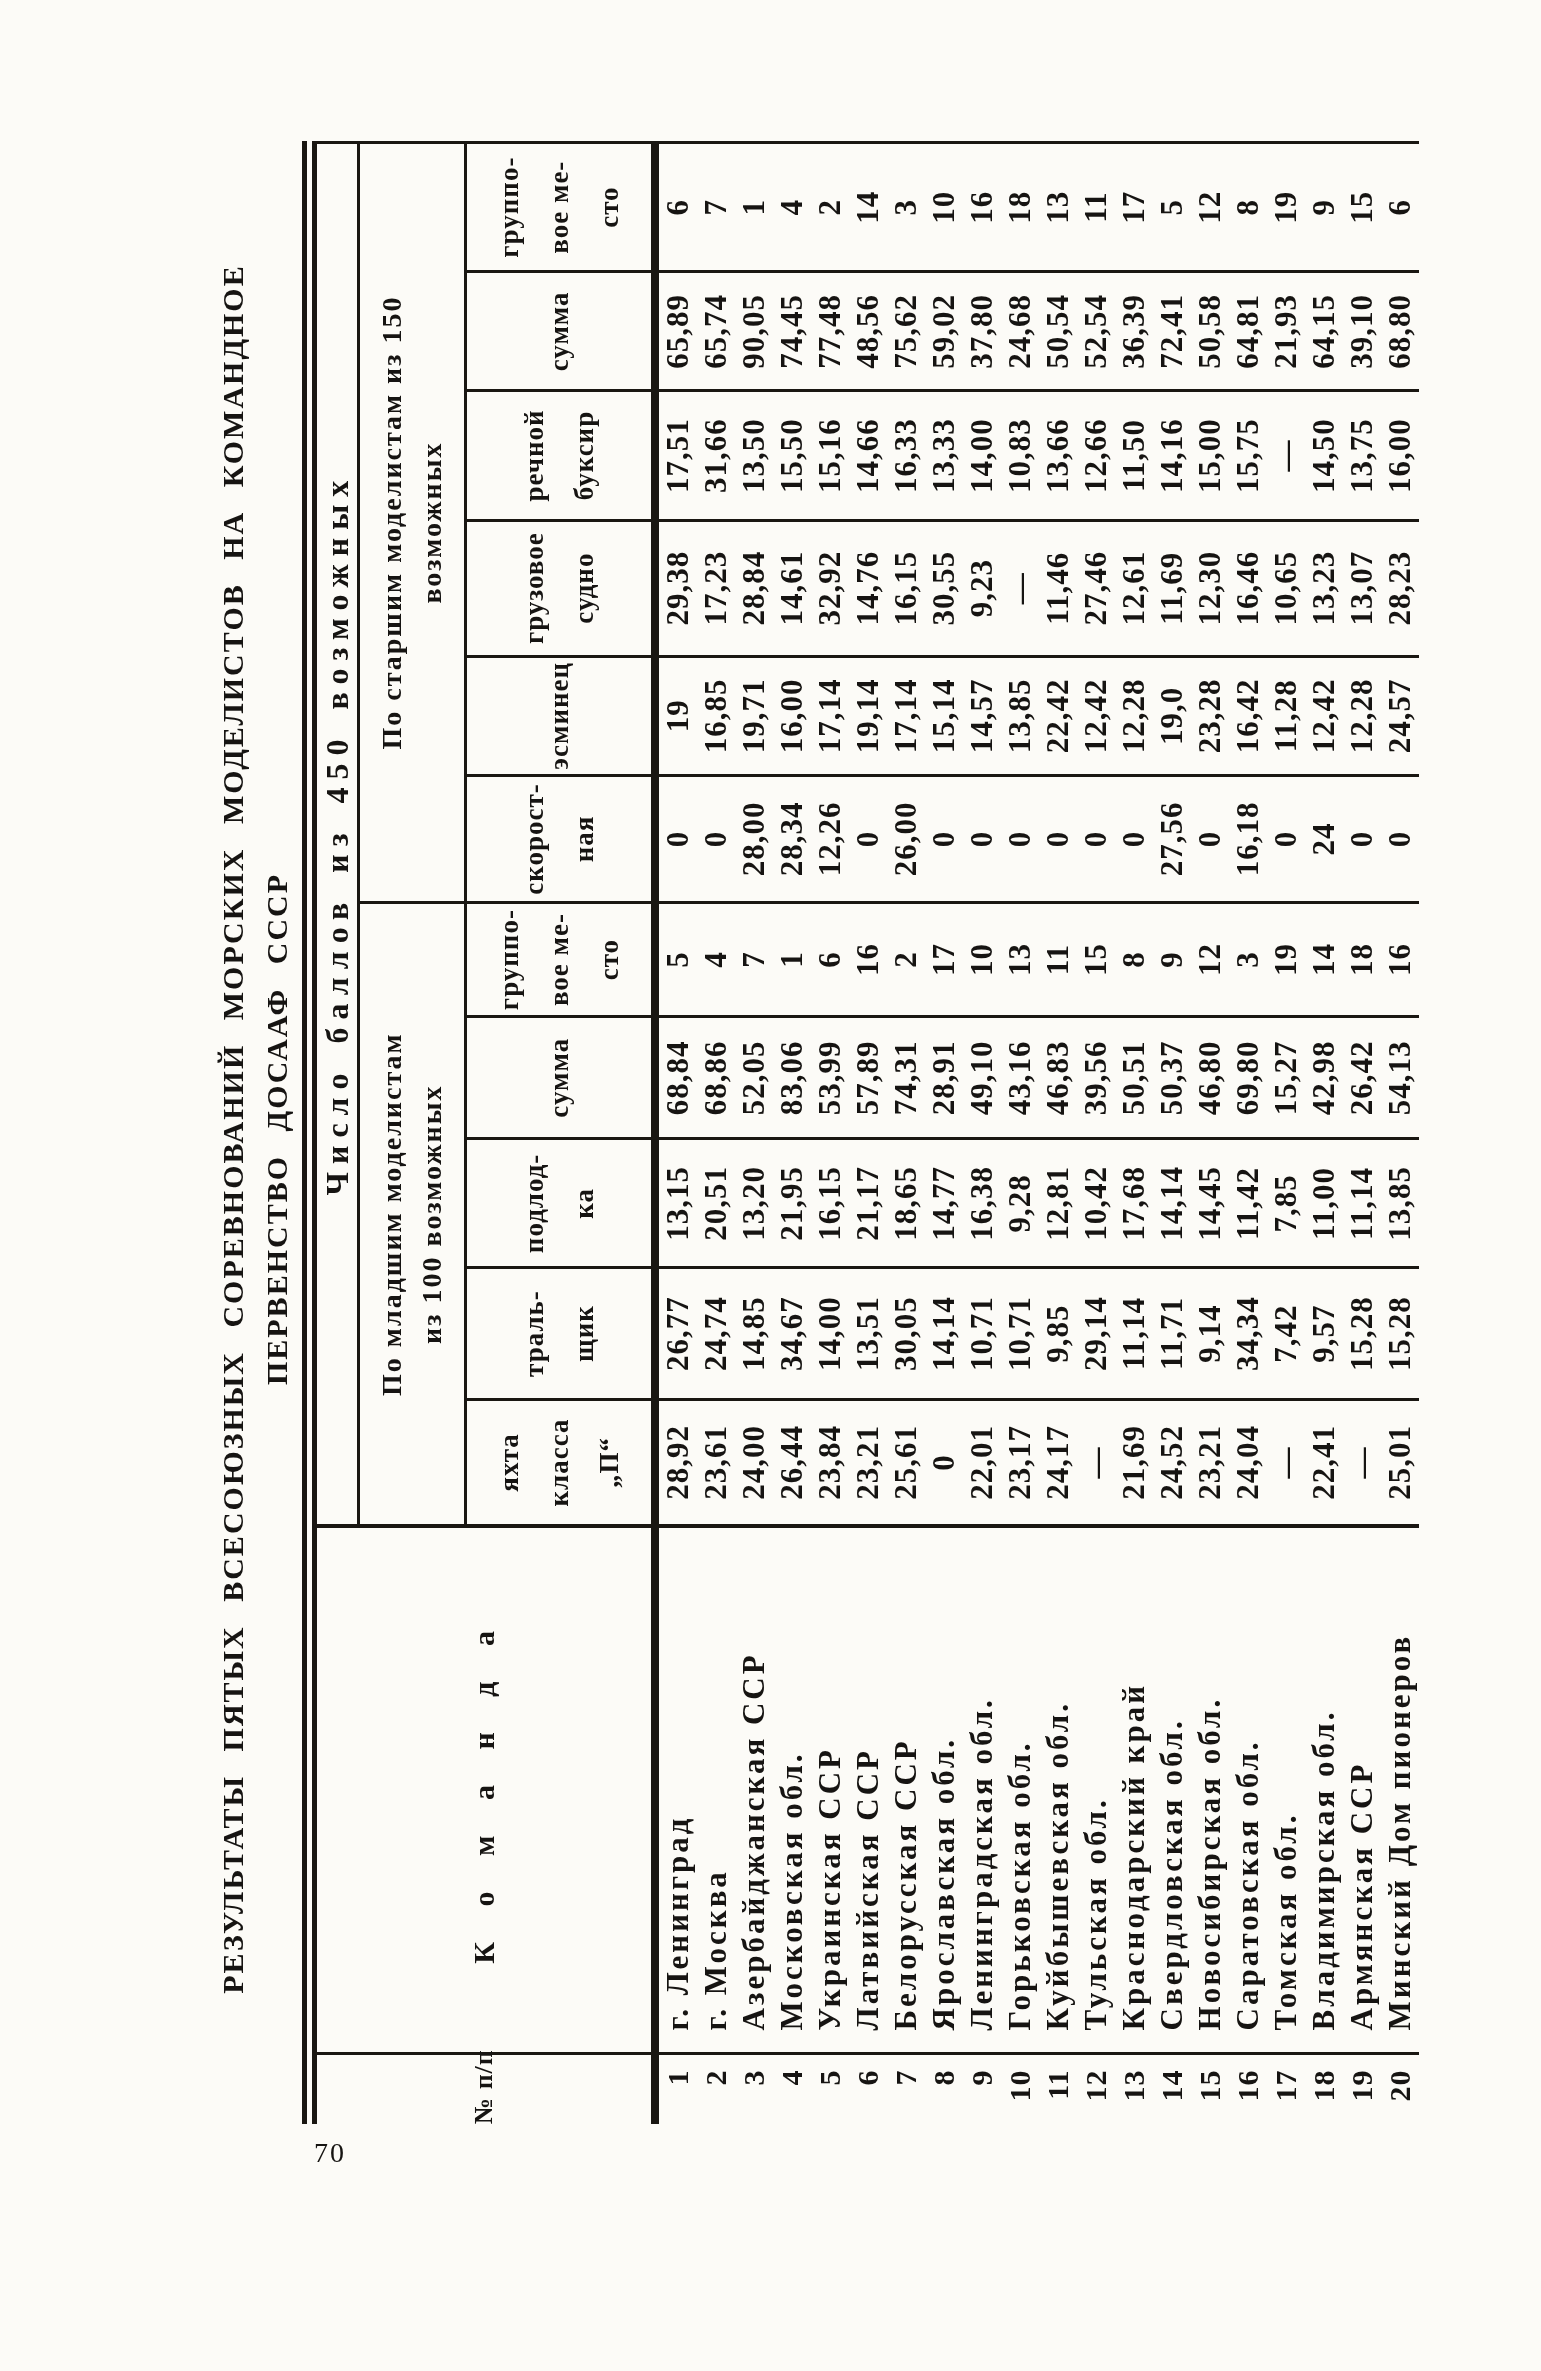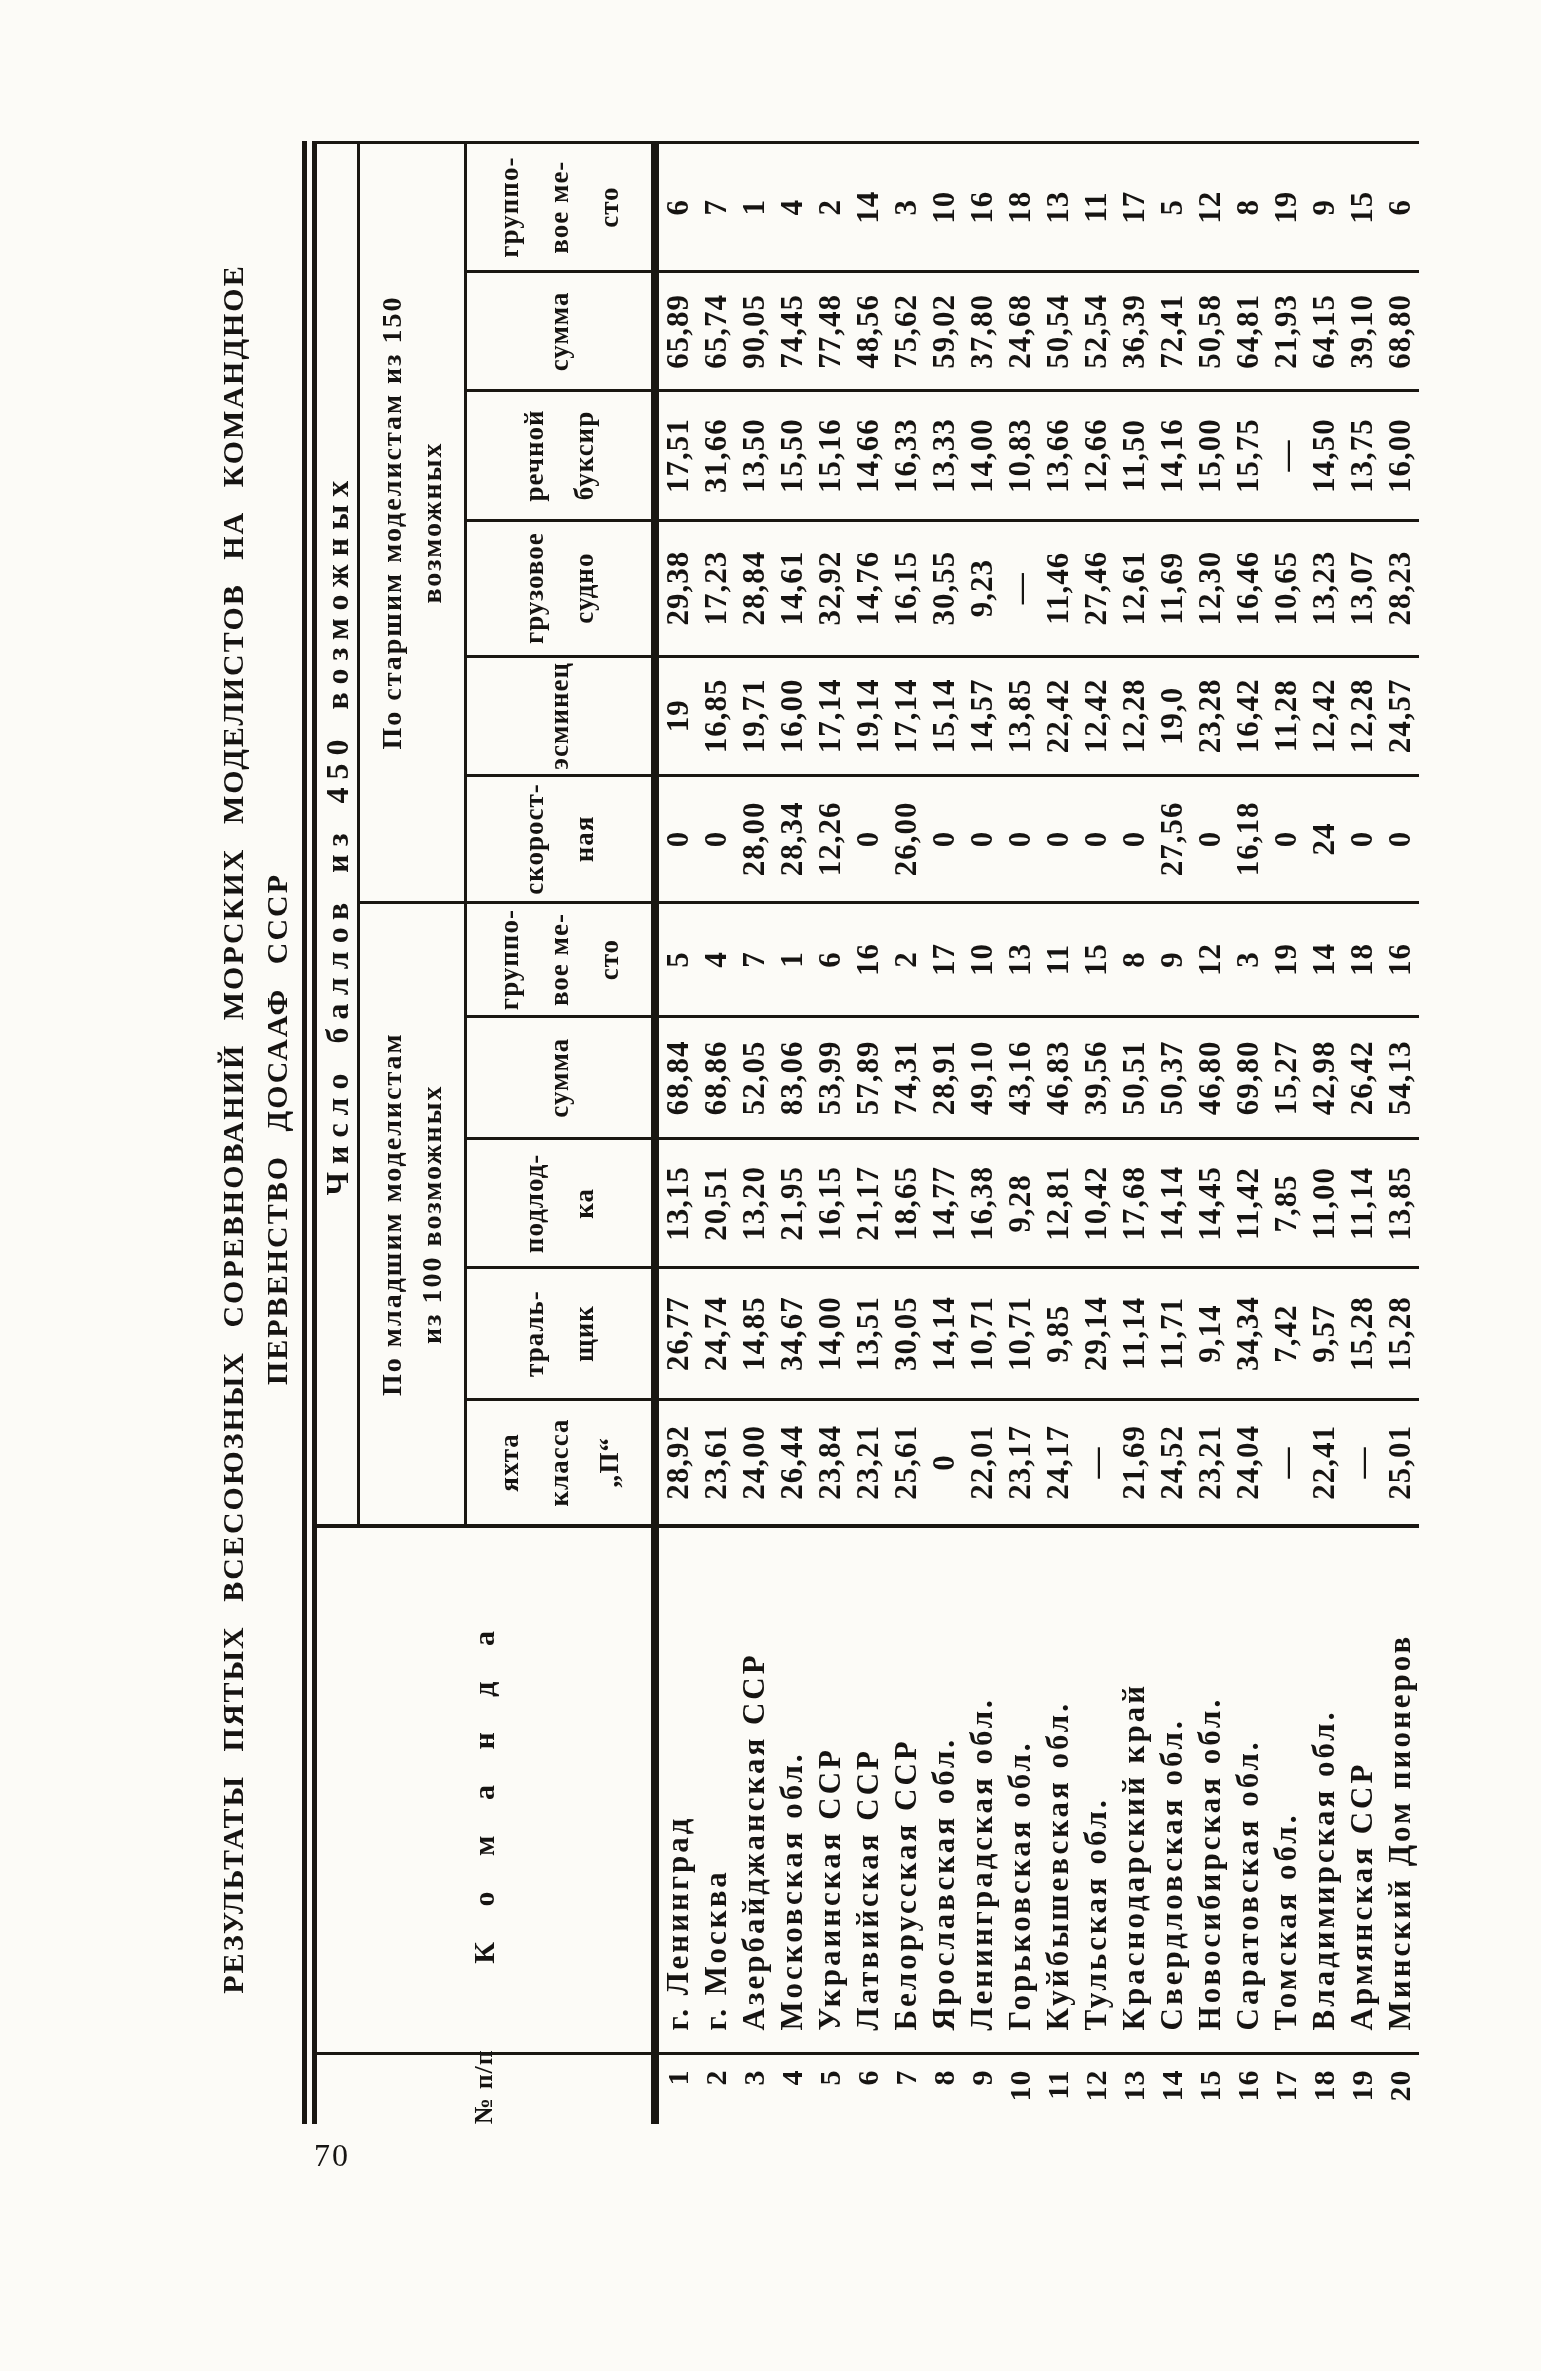--- a/index.html
+++ b/index.html
@@ -71,21 +71,21 @@
     font-size:31px;letter-spacing:1px;
     white-space:nowrap;overflow:visible;
   }
   tr.dr td.c-val{border-left:3px solid #1a1712;}
   tr.dr td.c-val-first{border-left:4px solid #1a1712;}
   tr.dr td.c-val-last{border-right:3px solid #1a1712;}
   tr.dr td.c-num{text-align:right;padding-right:14px;border-right:3px solid #1a1712;font-size:30px;}
   tr.dr td.c-team{text-align:left;padding-left:22px;letter-spacing:3px;border-right:4px solid #1a1712;}
   .page-num{
     position:absolute;left:314px;top:2137px;
-    font-size:32px;font-weight:400;letter-spacing:2px;
+    font-size:28px;font-weight:400;letter-spacing:2px;
   }
 </style>
 </head>
 <body>
 
 <div class="sheet">
   <div class="rot">
     <div class="title-line1">РЕЗУЛЬТАТЫ ПЯТЫХ ВСЕСОЮЗНЫХ СОРЕВНОВАНИЙ МОРСКИХ МОДЕЛИСТОВ НА КОМАНДНОЕ</div>
     <div class="title-line2">ПЕРВЕНСТВО ДОСААФ СССР</div>
 

